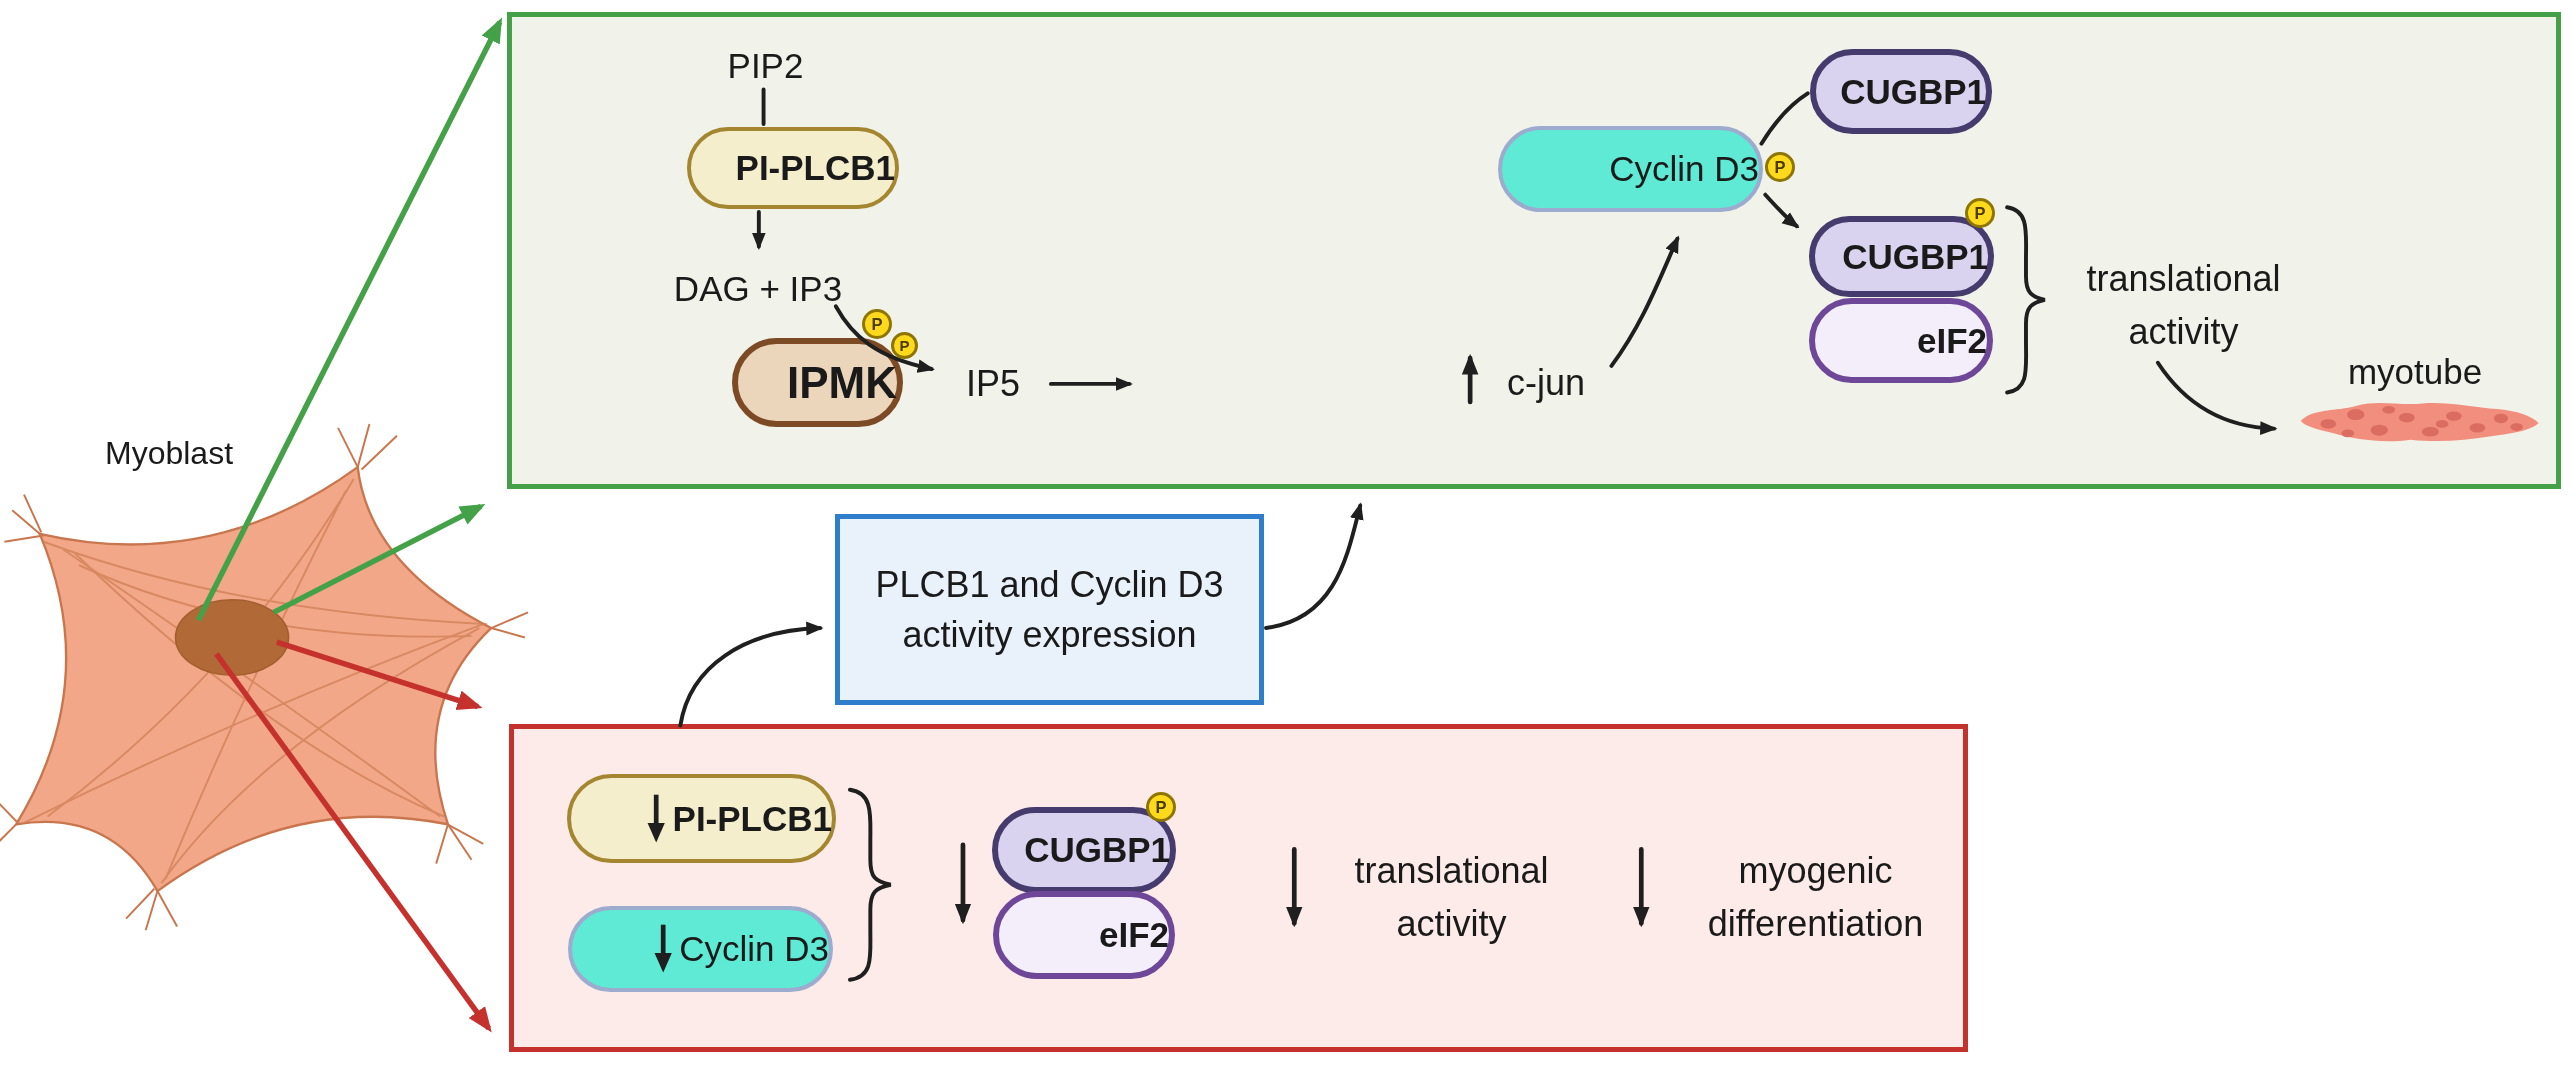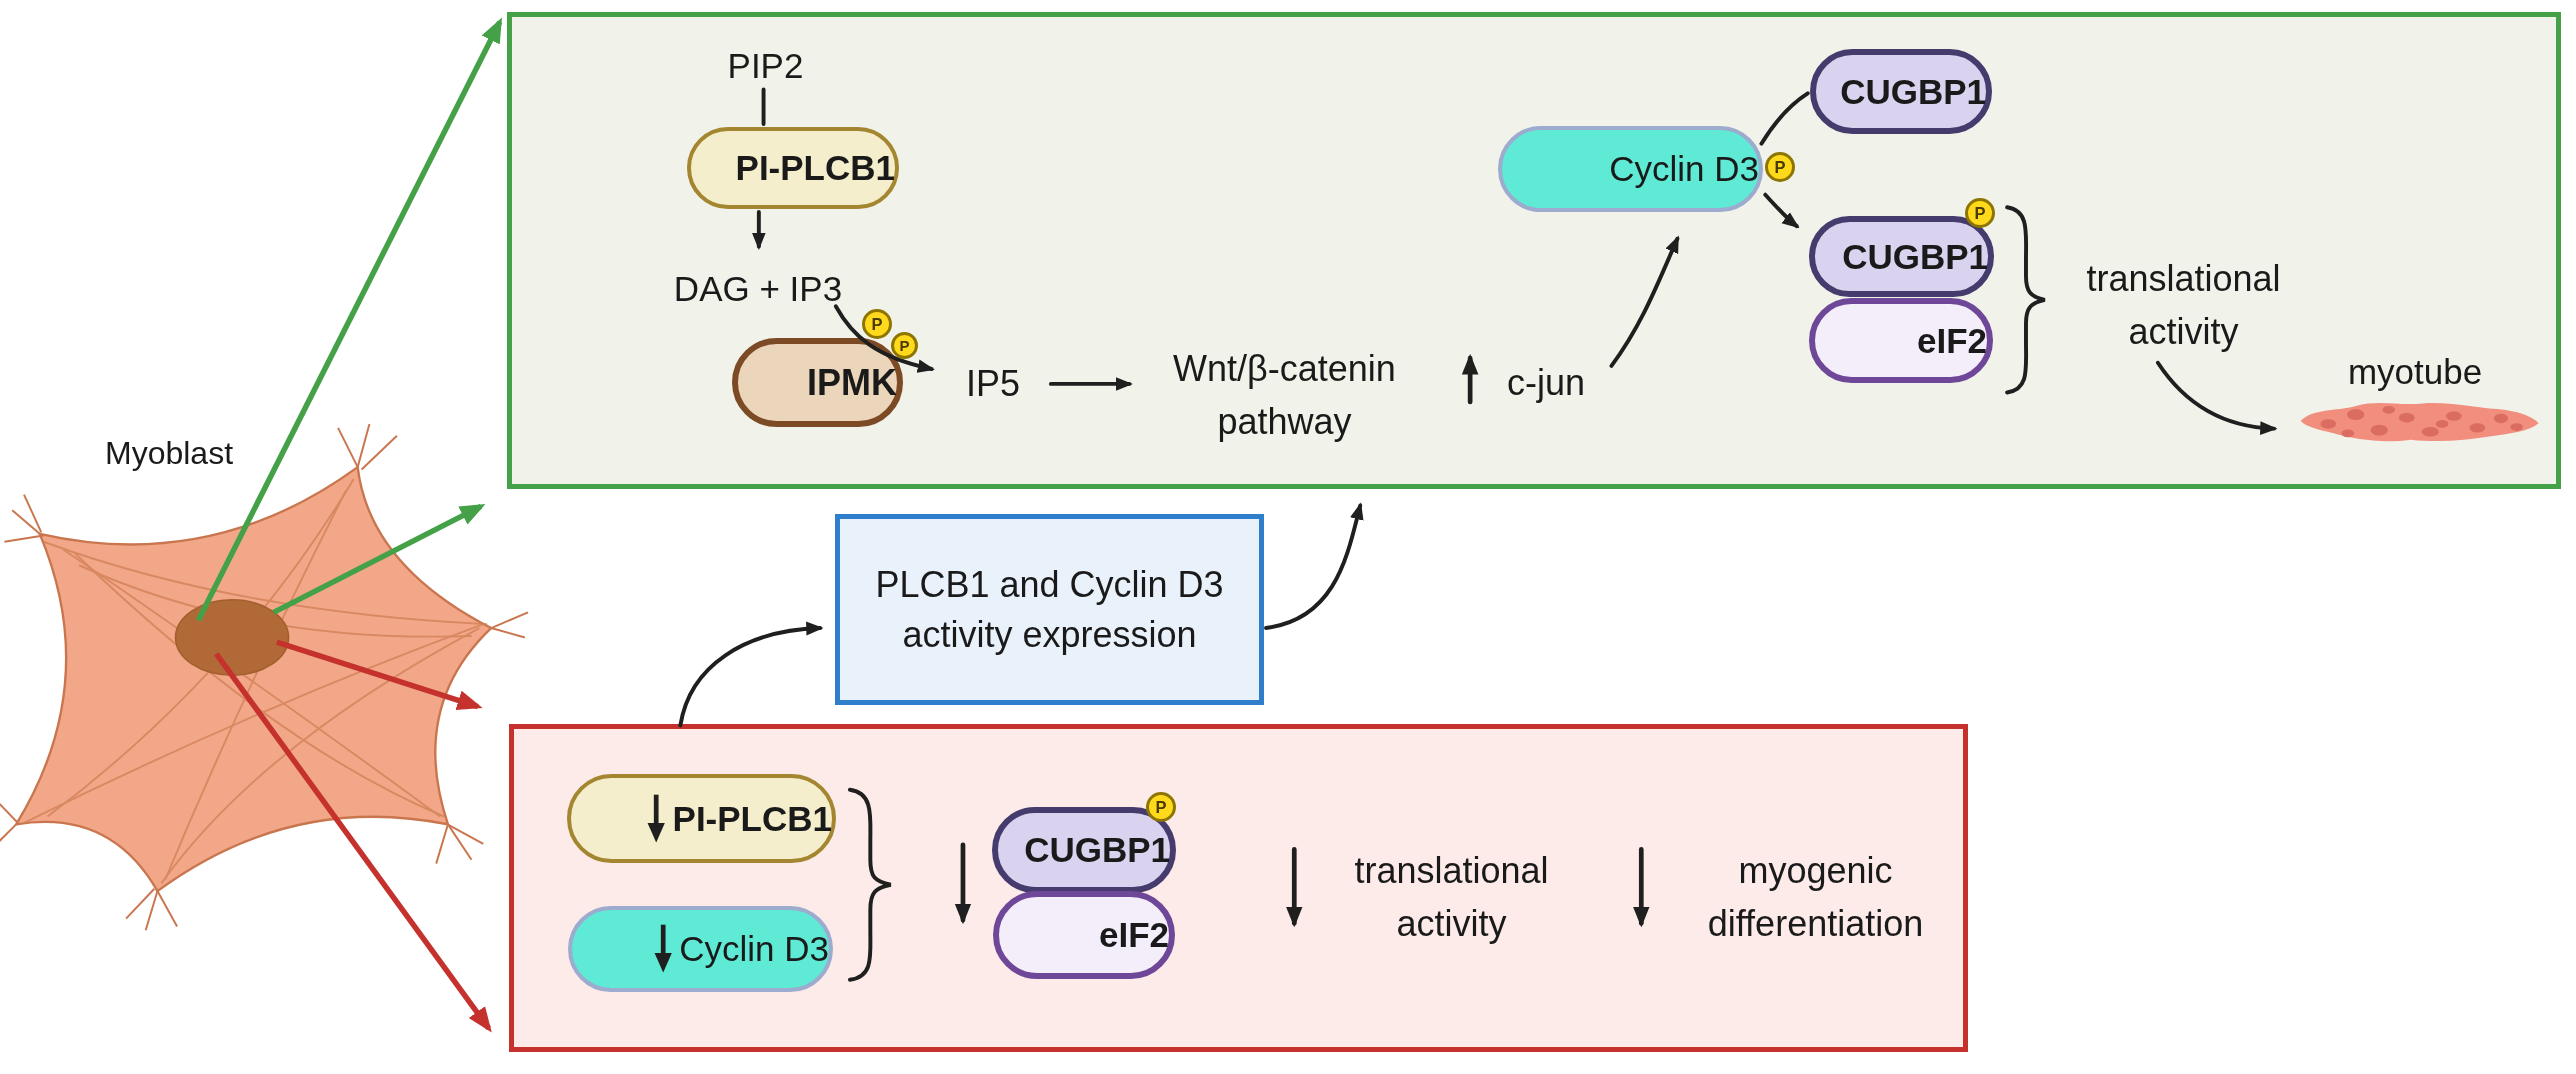--- a/index.html
+++ b/index.html
@@ -40,25 +40,24 @@
     <div class="txt">PLCB1 and Cyclin D3 activity expression</div>
   </div>
 
   <div class="lbl" style="left:67px;top:432px;width:204px;height:43px;font-size:32px;">Myoblast</div>
 
   <div class="lbl fs44" style="left:687px;top:46px;width:157px;height:39px;">PIP2</div>
   <div class="pill gold fs44" style="left:687px;top:127px;width:212px;height:82px;">
     <span>PI-PLCB1</span>
   </div>
   <div class="lbl fs44" style="left:648px;top:269px;width:220px;height:39px;">DAG + IP3</div>
-  <div class="pill brown" style="left:732px;top:338px;width:171px;height:89px;font-size:36px;">
+  <div class="pill brown" style="left:732px;top:338px;width:171px;height:89px;font-size:44px;">
     <span>IPMK</span>
   </div>
   <div class="lbl" style="left:946px;top:364px;width:94px;height:39px;font-size:36px;">IP5</div>
-  <div class="lbl fs46 wrap2" style="left:1147px;top:338px;width:275px;height:114px;">Wnt/β-catenin pathway</div>
   <div class="lbl fs46" style="left:1489px;top:363px;width:114px;height:39px;">c-jun</div>
   <div class="pill bluepill fs44" style="left:1498px;top:126px;width:265px;height:86px;font-weight:500;">
     <span>Cyclin D3</span>
   </div>
   <div class="pill lav fs44" style="left:1810px;top:49px;width:182px;height:85px;">
     <span>CUGBP1</span>
   </div>
   <div class="pill lav fs44" style="left:1809px;top:216px;width:185px;height:81px;">
     <span>CUGBP1</span>
   </div>

